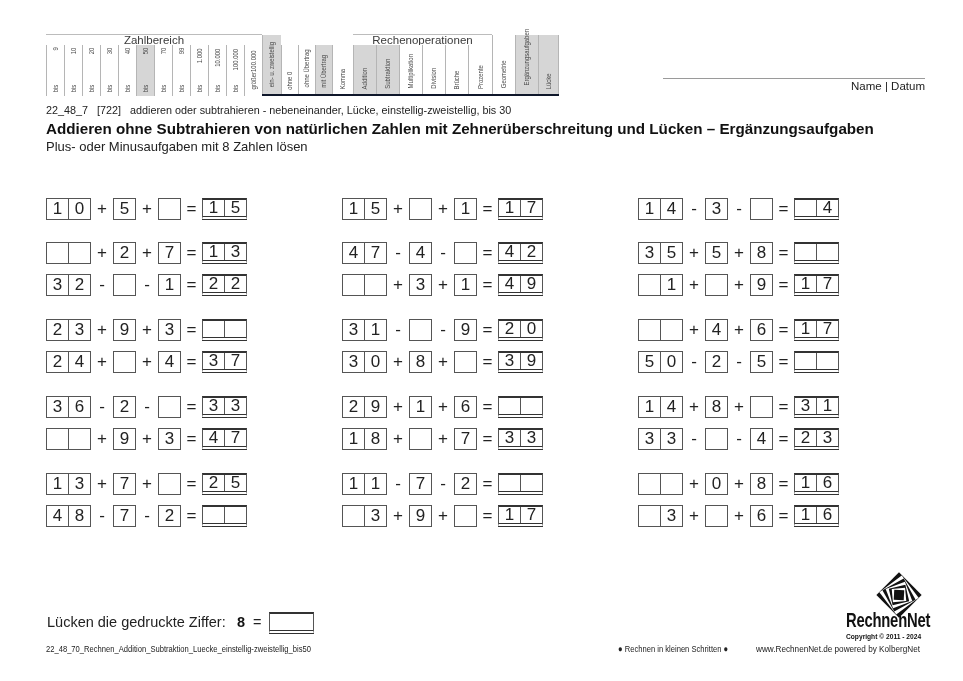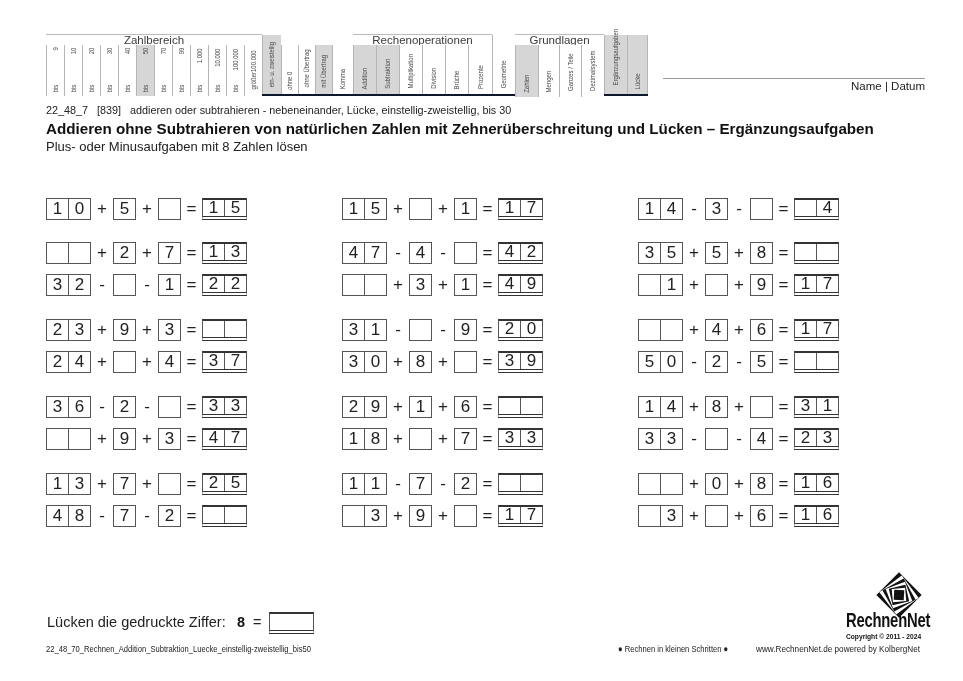--- a/index.html
+++ b/index.html
@@ -181,51 +181,34 @@
       <div class="col">
           <span class="v">Prozente</span>
         </div>
     </div>
   </div>
 
   <div class="col solo w23">
       <span class="v">Geometrie</span>
     </div>
 
-  <div class="grp">
-    <div class="grp-title">Grundlagen</div>
-    <div class="cols">
-      <div class="col w23 on">
-          <span class="v">Zahlen</span>
-        </div>
-      <div class="col w21">
-          <span class="v">Mengen</span>
-        </div>
-      <div class="col w22">
-          <span class="v">Ganzes / Teile</span>
-        </div>
-      <div class="col w23">
-          <span class="v">Dezimalsystem</span>
-        </div>
-    </div>
-  </div>
 
   <div class="col solo w23 on">
       <span class="v">Ergänzungsaufgaben</span>
     </div>
   <div class="col solo w21 last on">
       <span class="v">Lücke</span>
     </div>
 </div>
 
 <div class="name-line"></div>
 <div class="name-label">Name | Datum</div>
 
 <div class="code-line">
-  <span>22_48_7</span><span>[839]</span><span>addieren oder subtrahieren - nebeneinander, Lücke, einstellig-zweistellig, bis 30</span>
+  <span>22_48_7</span><span>[722]</span><span>addieren oder subtrahieren - nebeneinander, Lücke, einstellig-zweistellig, bis 30</span>
 </div>
 <div class="title">Addieren ohne Subtrahieren von natürlichen Zahlen mit Zehnerüberschreitung und Lücken – Ergänzungsaufgaben</div>
 <div class="subtitle">Plus- oder Minusaufgaben mit 8 Zahlen lösen</div>
 
 <div class="ex-col" style="left:46px">
     <div class="ex">
     <div class="box two pos-a">
       <span class="cell">1</span>
       <span class="cell">0</span>
     </div>

